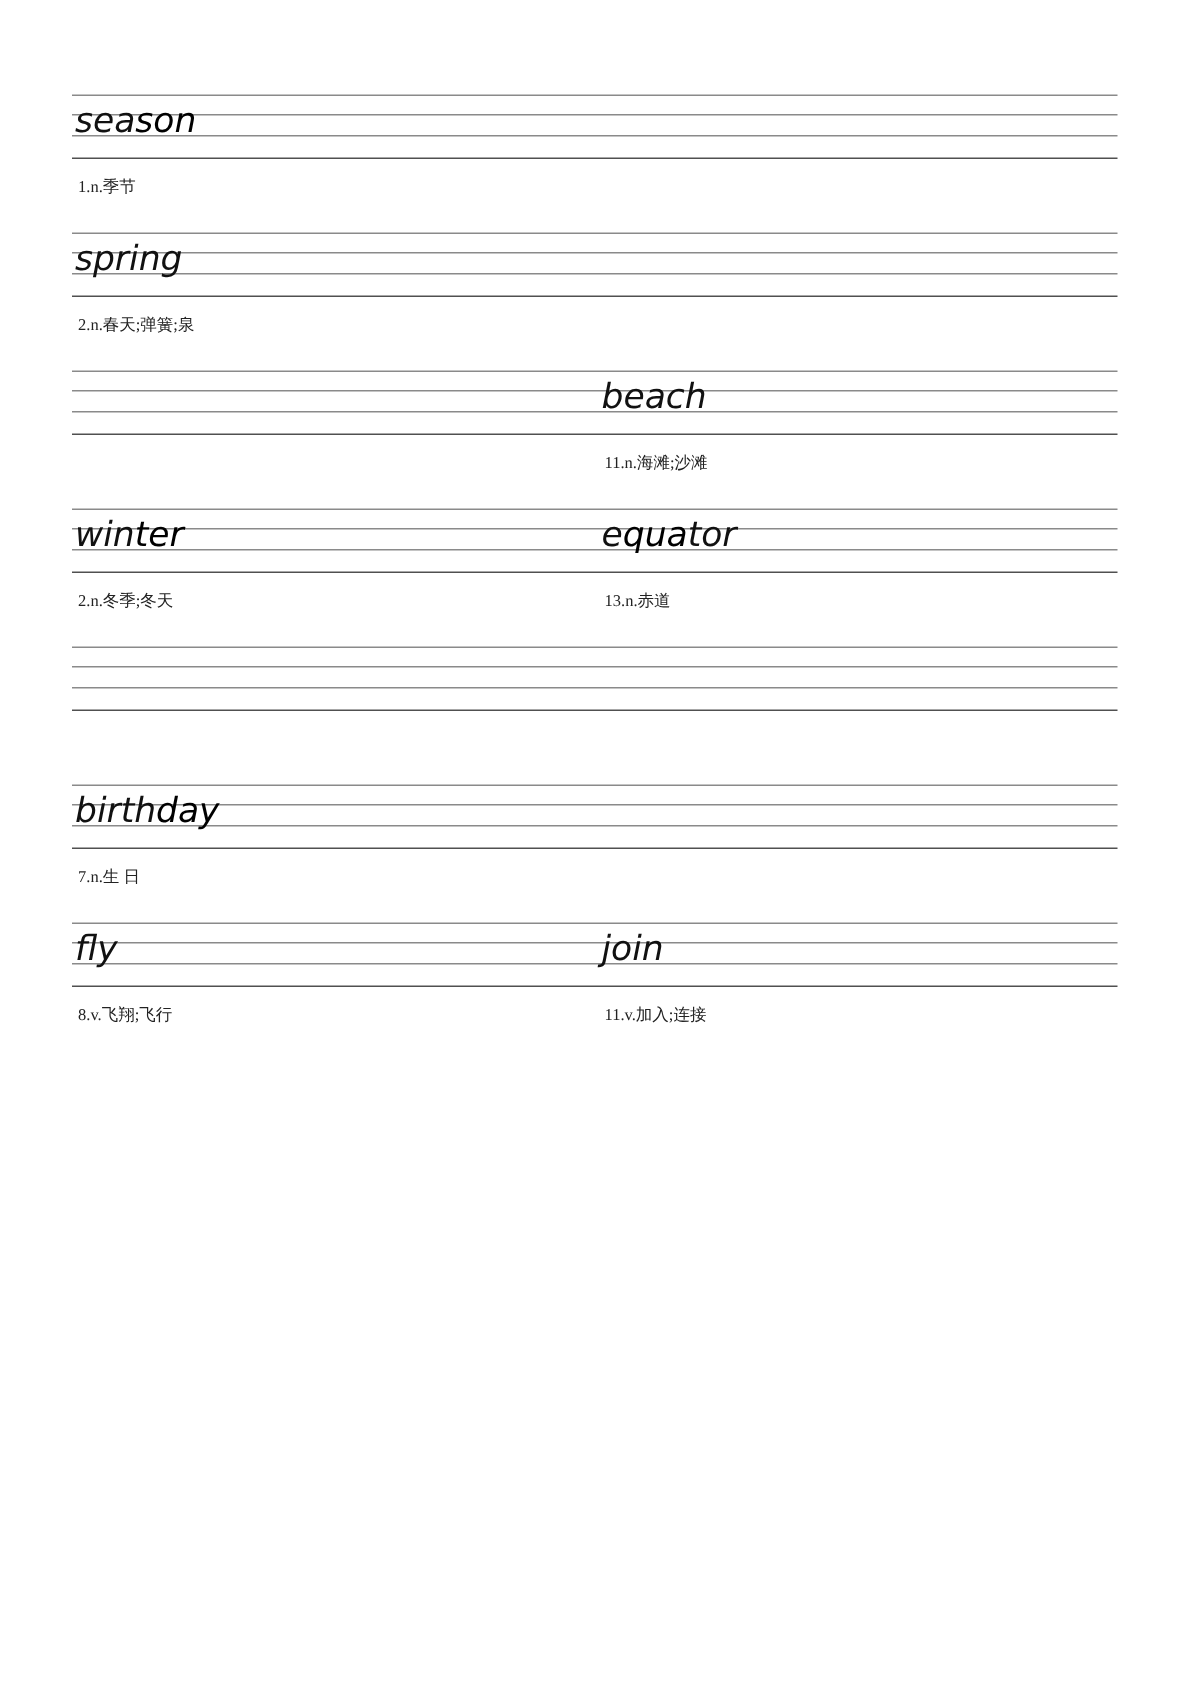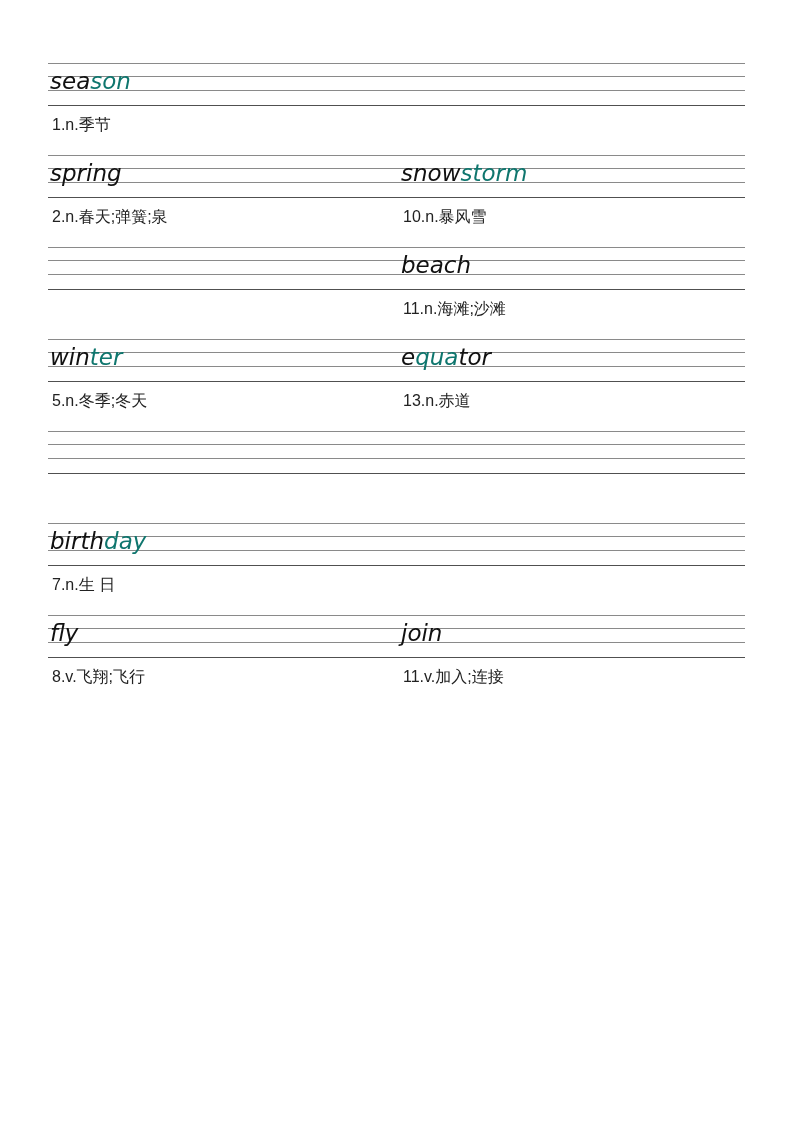--- a/index.html
+++ b/index.html
@@ -14,24 +14,24 @@
   .g4 { top: 42px; background: #505050; }
   .cell { position: absolute; top: 0; width: 348px; height: 92px; }
   .cell.left { left: 0; }
   .cell.right { left: 351px; }
   .word {
     position: absolute; left: 2px; top: 3px;
     font-family: "DejaVu Sans", sans-serif; font-style: italic;
     font-size: 23px; line-height: 30px; color: #111111; white-space: nowrap;
     letter-spacing: 0px;
   }
-  .word .hl { color: #0f766e; }
+  .word .hl { color: #000000; }
   .meaning {
     position: absolute; left: 4px; top: 52px;
-    font-family: Liberation Sans, sans-serif; font-size: 16px;
+    font-family: Liberation Serif, serif; font-size: 11px;
     line-height: 20px; color: #222222; white-space: nowrap;
   }
 </style>
 </head>
 <body>
 
 <div class="sheet" id="sheet">
     <div class="row">
     <div class="guides">
       <div class="g g1"></div>
@@ -48,24 +48,20 @@
     <div class="guides">
       <div class="g g1"></div>
       <div class="g g2"></div>
       <div class="g g3"></div>
       <div class="g g4"></div>
     </div>
     <div class="cell left">
       <div class="word"><span>spring</span><span class="hl"></span><span></span></div>
       <div class="meaning">2.n.春天;弹簧;泉</div>
     </div>
-    <div class="cell right">
-      <div class="word"><span>snow</span><span class="hl">storm</span><span></span></div>
-      <div class="meaning">10.n.暴风雪</div>
-    </div>
   </div>
     <div class="row">
     <div class="guides">
       <div class="g g1"></div>
       <div class="g g2"></div>
       <div class="g g3"></div>
       <div class="g g4"></div>
     </div>
     <div class="cell right">
       <div class="word"><span>beach</span><span class="hl"></span><span></span></div>
@@ -74,21 +70,21 @@
   </div>
     <div class="row">
     <div class="guides">
       <div class="g g1"></div>
       <div class="g g2"></div>
       <div class="g g3"></div>
       <div class="g g4"></div>
     </div>
     <div class="cell left">
       <div class="word"><span>win</span><span class="hl">ter</span><span></span></div>
-      <div class="meaning">5.n.冬季;冬天</div>
+      <div class="meaning">2.n.冬季;冬天</div>
     </div>
     <div class="cell right">
       <div class="word"><span>e</span><span class="hl">qua</span><span>tor</span></div>
       <div class="meaning">13.n.赤道</div>
     </div>
   </div>
     <div class="row">
     <div class="guides">
       <div class="g g1"></div>
       <div class="g g2"></div>

